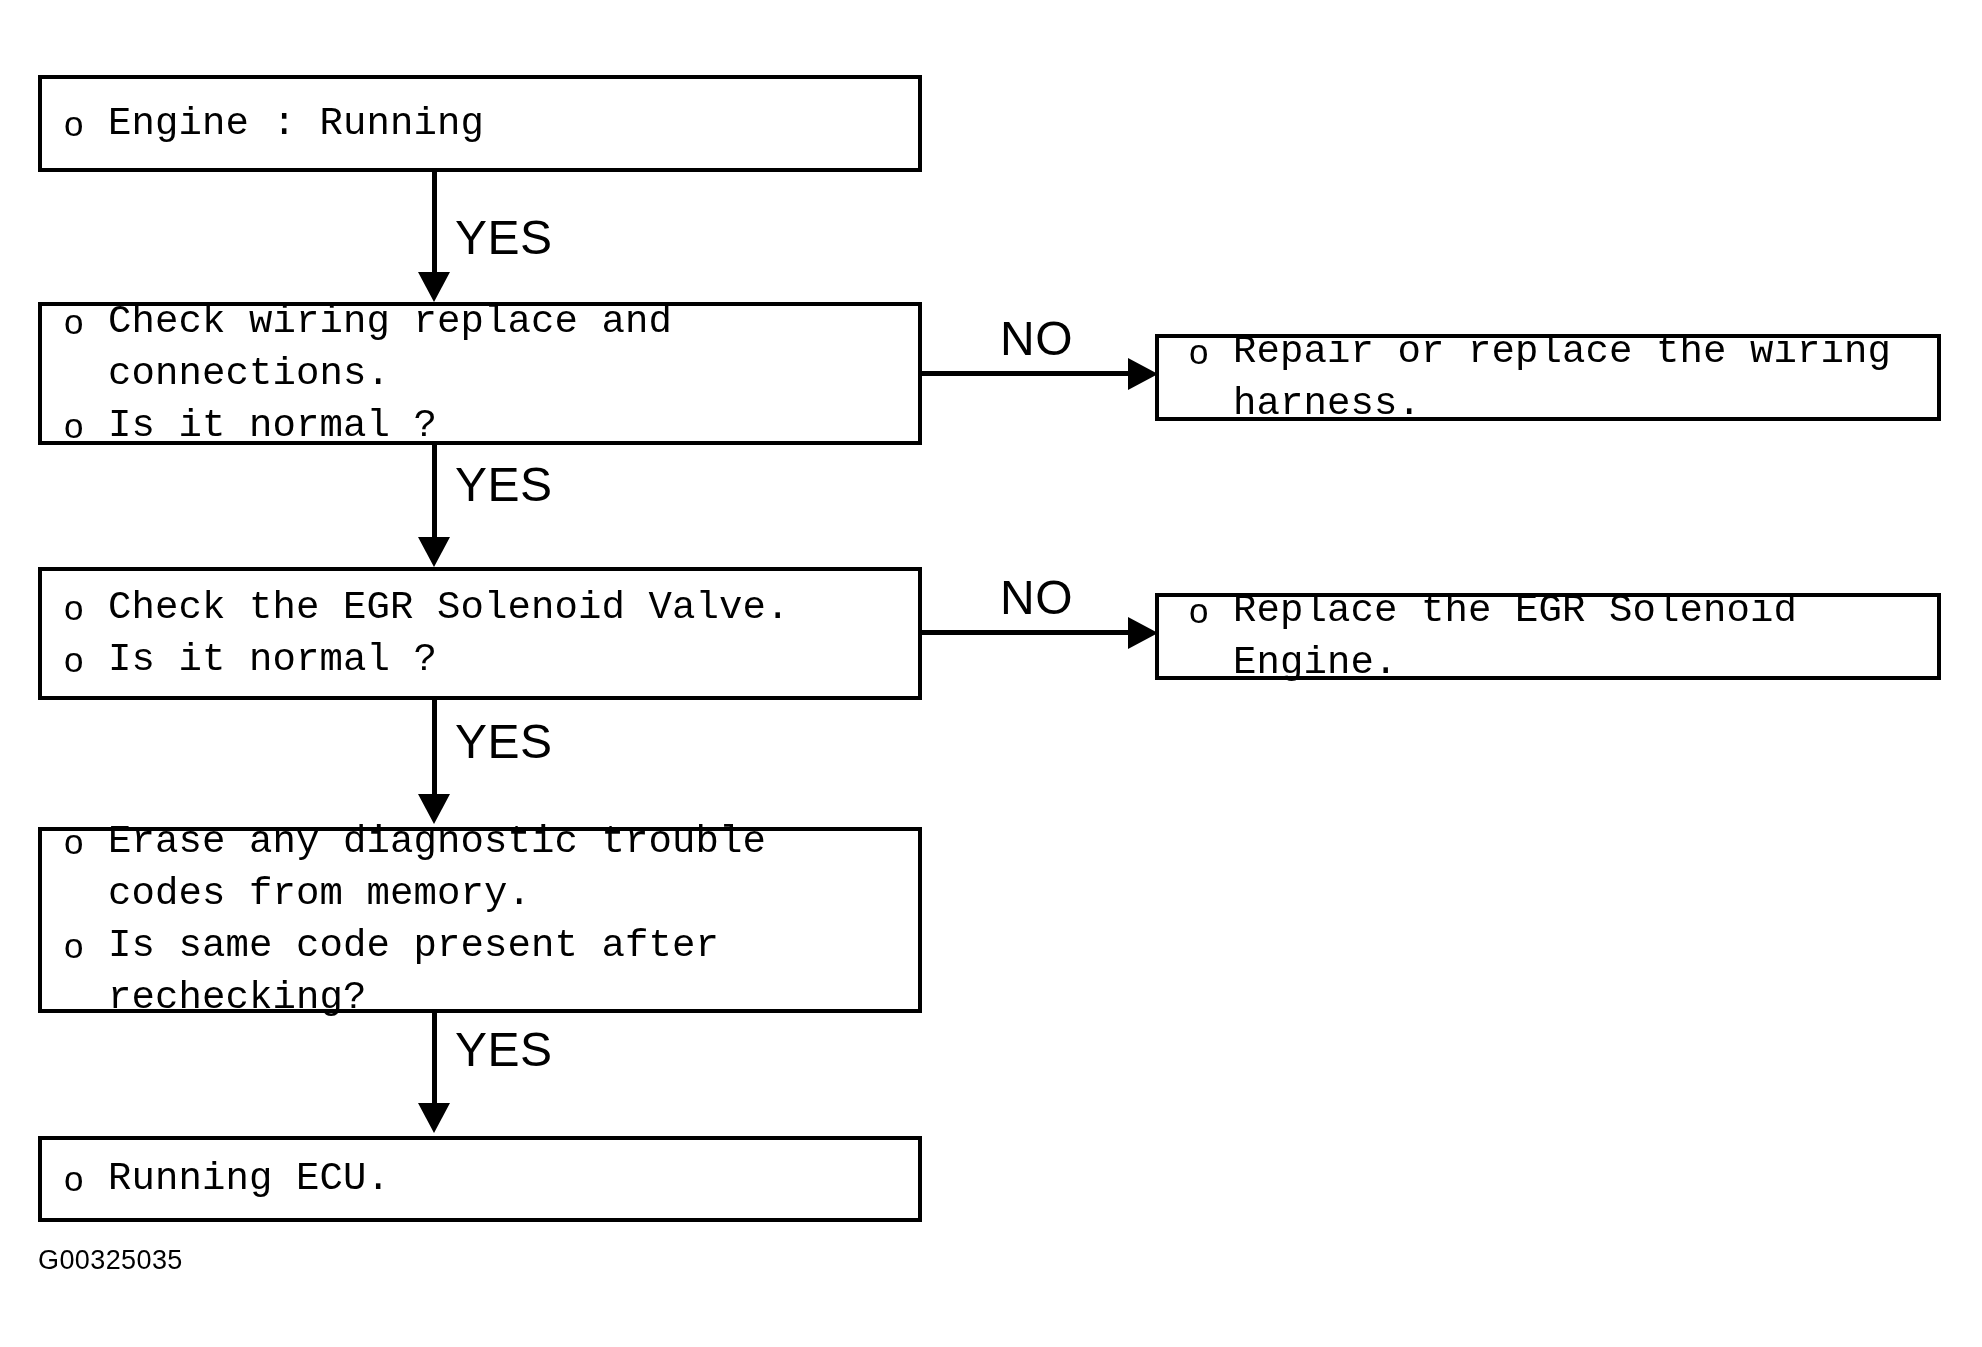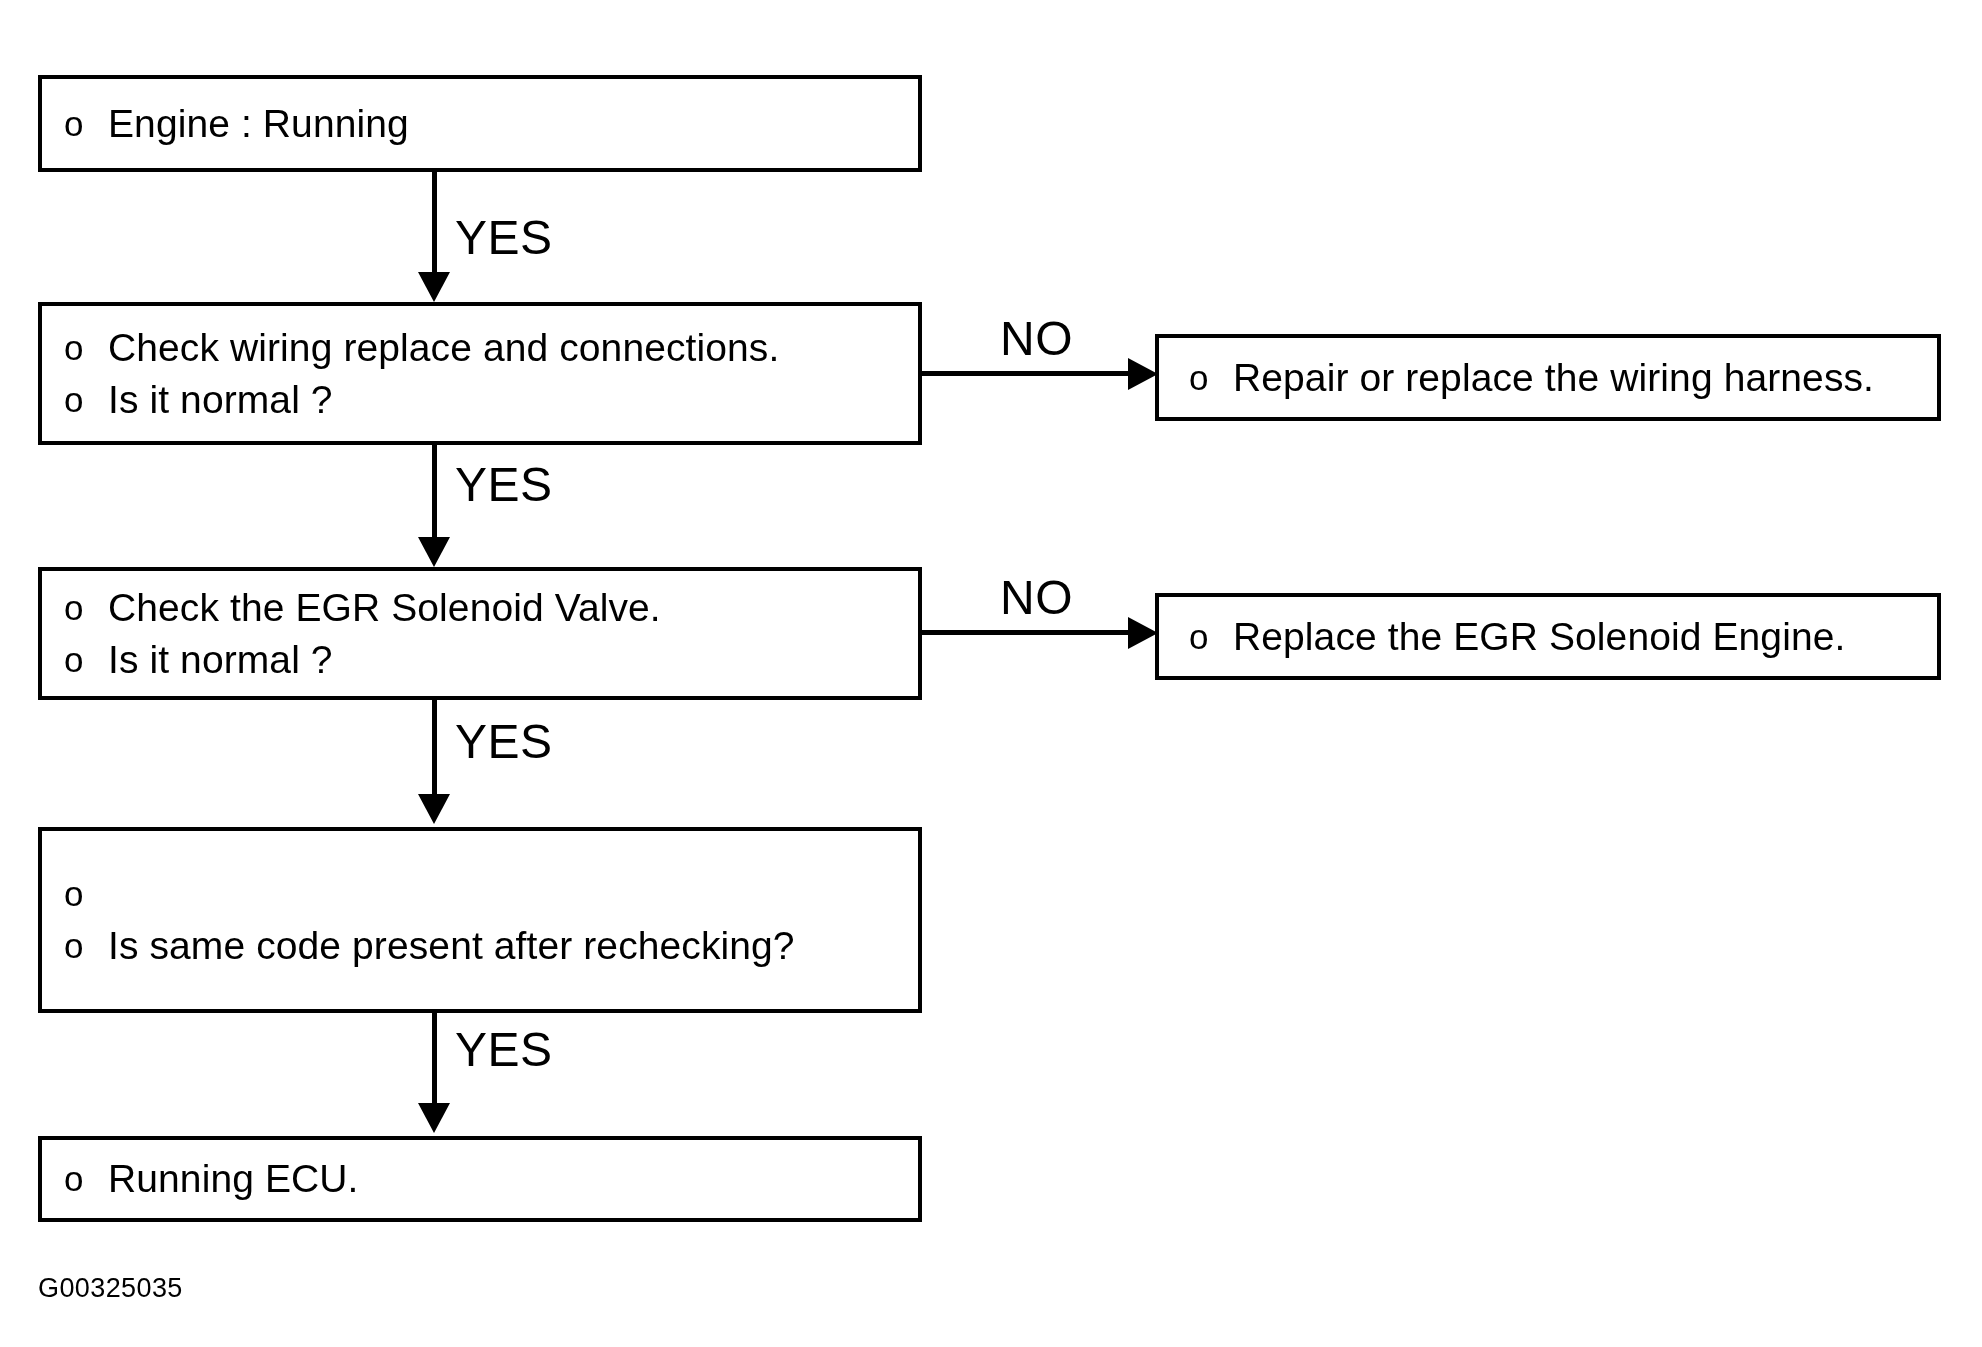--- a/index.html
+++ b/index.html
@@ -46,20 +46,21 @@
     white-space: pre-wrap;
   }
   .bullet {
     width: 44px;
     flex: 0 0 44px;
     font-size: 35px;
     line-height: 52px;
   }
   .node-text {
     flex: 1 1 auto;
+    font-family: Liberation Mono, monospace;
   }
   .edge {
     position: absolute;
   }
   .edge-line-v {
     position: absolute;
     width: 5px;
     background: #000000;
   }
   .edge-line-h {
@@ -183,20 +184,21 @@
   <div class="edge">
     <div class="edge-line-v" style="left:432px; top:700px; height:98px;"></div>
     <div class="arrowhead-down" style="left:418px; top:794px;"></div>
     <div class="edge-label" style="left:455px; top:721px;">YES</div>
   </div>
 
   <div class="node" style="left:38px; top:827px; width:884px; height:186px;">
     <div class="node-lines">
       <div class="node-line">
         <span class="bullet">o</span>
+        <span class="node-text" style="max-width:730px;">Erase any diagnostic trouble codes from memory.</span>
       </div>
       <div class="node-line">
         <span class="bullet">o</span>
         <span class="node-text">Is same code present after rechecking?</span>
       </div>
     </div>
   </div>
 
   <div class="edge">
     <div class="edge-line-v" style="left:432px; top:1013px; height:94px;"></div>
@@ -206,15 +208,15 @@
 
   <div class="node" style="left:38px; top:1136px; width:884px; height:86px;">
     <div class="node-lines">
       <div class="node-line">
         <span class="bullet">o</span>
         <span class="node-text">Running ECU.</span>
       </div>
     </div>
   </div>
 
-  <div class="caption" style="left:38px; top:1245px;margin-top:28px;">G00325035</div>
+  <div class="caption" style="left:38px; top:1245px;">G00325035</div>
 
 </div>
 
 </body></html>

